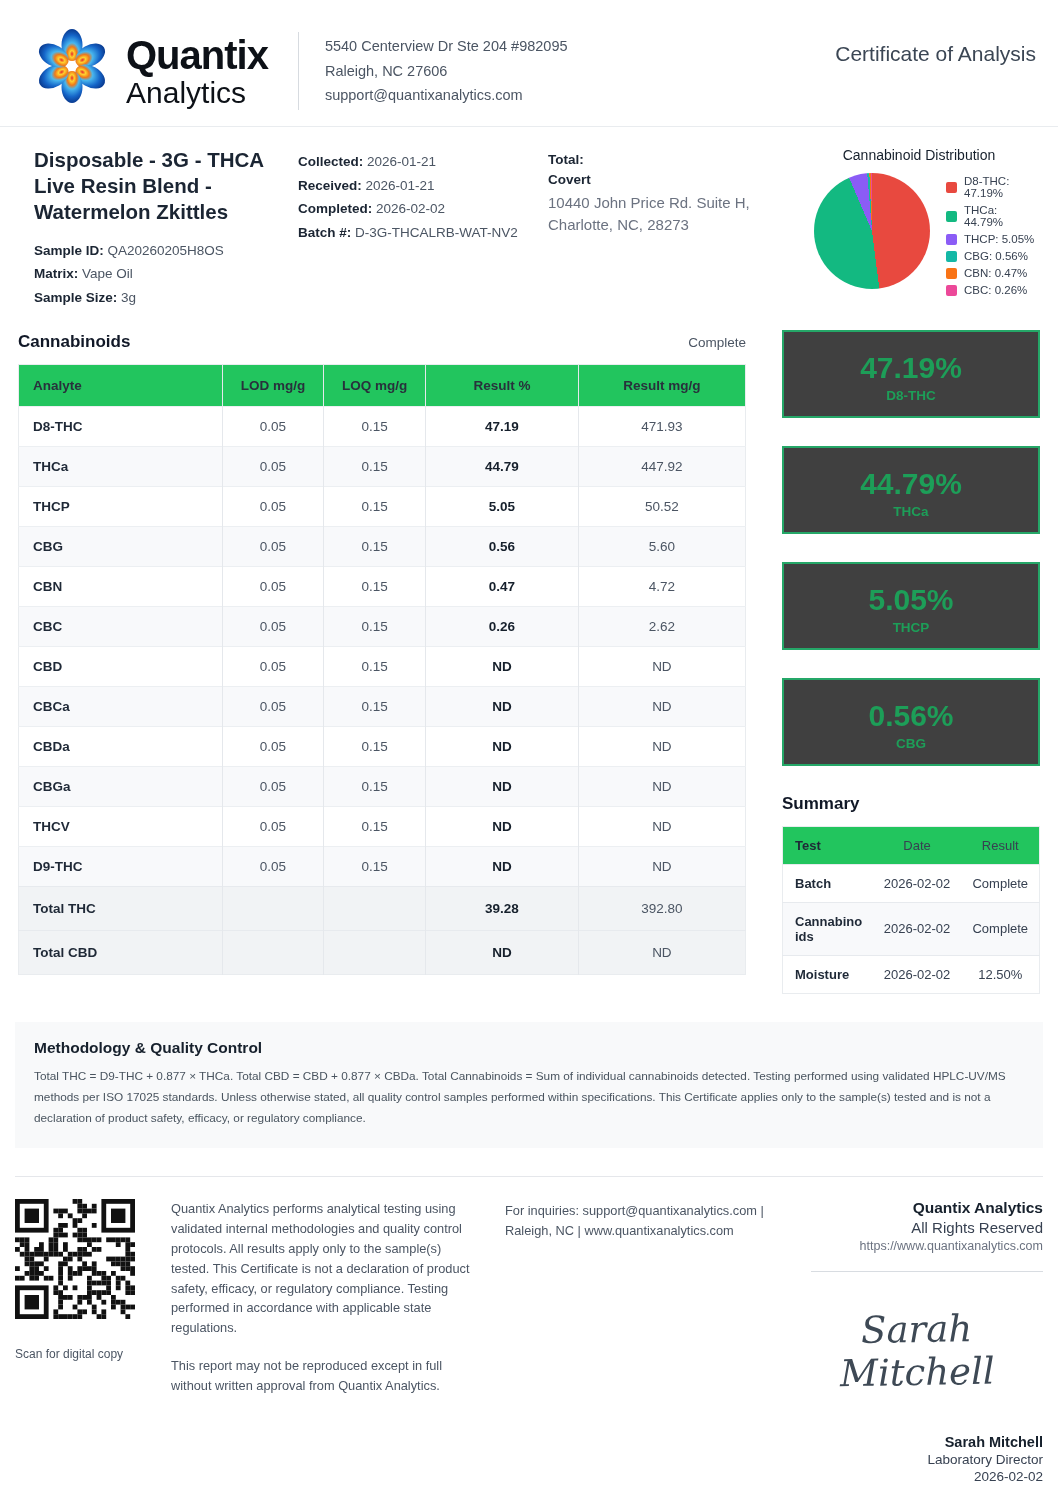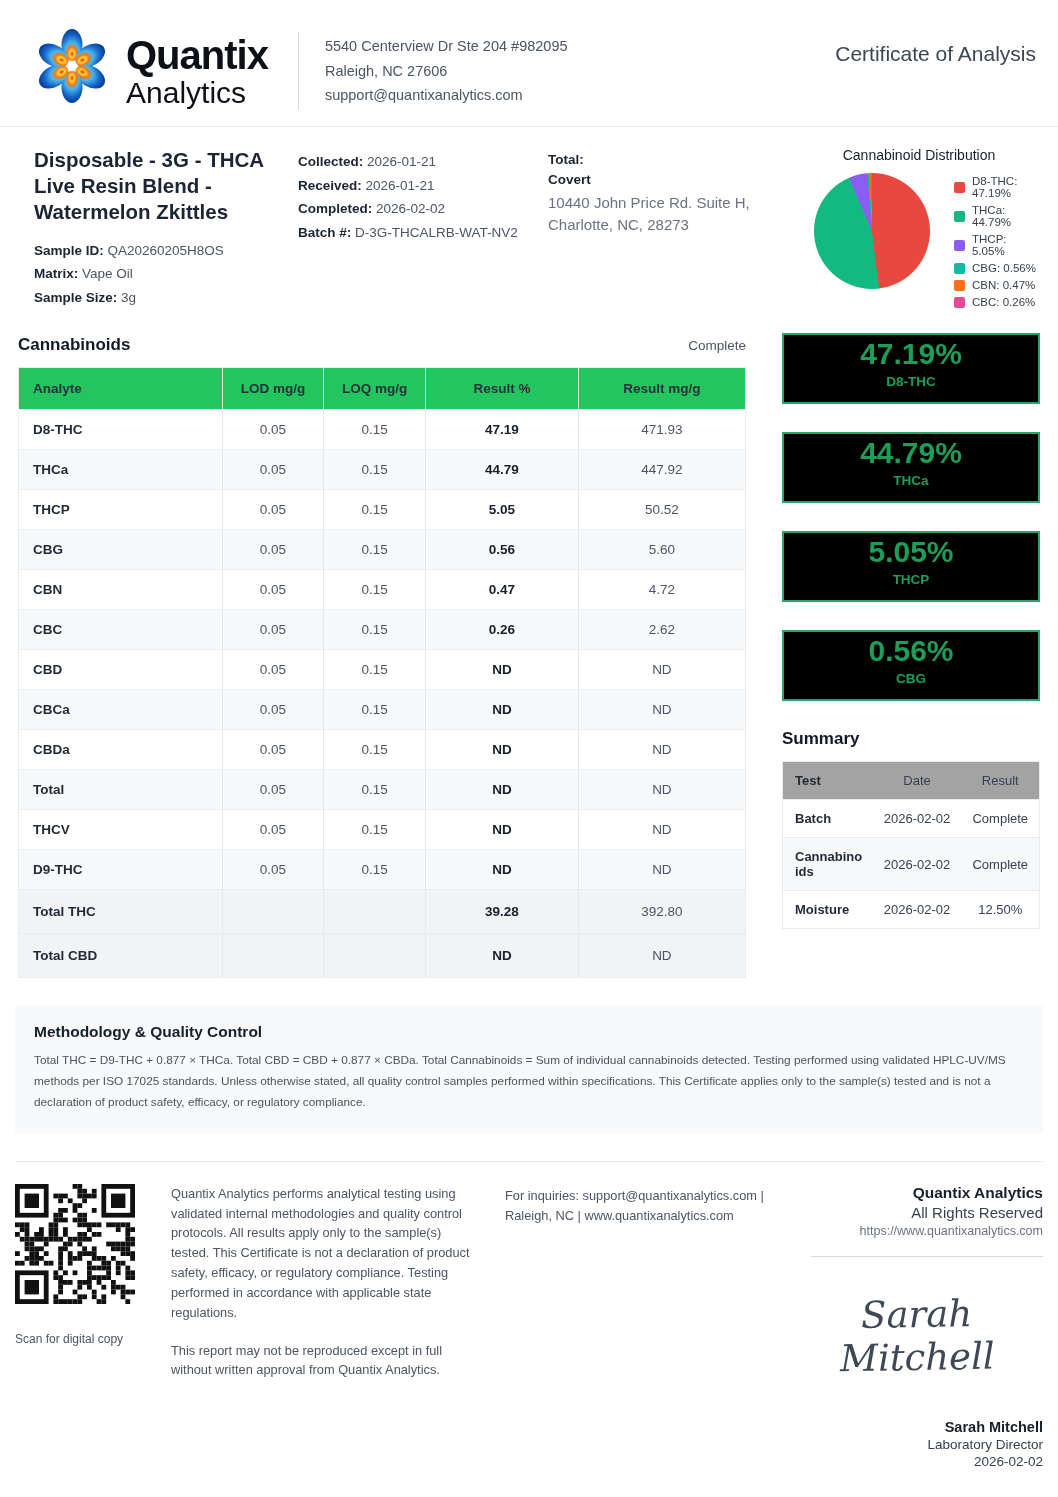--- a/index.html
+++ b/index.html
@@ -22,21 +22,21 @@
   .info-col1 { width:252px; }
   .product-title { font-size:20.5px; font-weight:bold; color:#1b2533; line-height:1.28; margin-bottom:13px; }
   .meta-line { font-size:13.5px; line-height:1.75; color:#4b5563; }
   .meta-line b { color:#1b2533; }
   .info-col2 { width:262px; padding-top:3px; padding-left:12px; }
   .info-col3 { width:252px; padding-top:3px; }
   .client-label, .client-name { font-size:13.5px; font-weight:bold; color:#1b2533; line-height:1.5; }
   .client-addr { font-size:15px; color:#6b7280; line-height:1.5; margin-top:1px; padding-right:40px; }
   .info-col4 { flex:1; }
   .chart-title { font-weight:normal; font-size:14px; color:#16202c; text-align:center; margin-bottom:10px; }
-  .chart-wrap { display:flex; align-items:flex-start; gap:24px; padding-left:14px; }
+  .chart-wrap { display:flex; align-items:flex-start; gap:16px; padding-left:14px; }
   .pie { width:116px; height:116px; border-radius:50%; flex:0 0 auto; }
   .legend { list-style:none; padding-top:2px; }
   .legend li { display:flex; align-items:center; gap:7px; font-size:11.5px; color:#374151; margin-bottom:5px; }
   .legend .sw { width:11px; height:11px; border-radius:2px; flex:0 0 auto; }
 
   
   .main { display:flex; padding:4px 18px 0 18px; gap:36px; }
   .table-area { flex:1; }
   .section-head { display:flex; justify-content:space-between; align-items:baseline; margin:8px 0 12px 0; }
   .section-head h2 { font-size:17px; color:#111827; }
@@ -48,26 +48,26 @@
   table.cann th.w-pct { width:21%; } table.cann th.w-mg { width:23%; }
   table.cann td { padding:12px 14px; border-top:1px solid #eceff2; text-align:center; }
   table.cann td+td, table.cann th+th { border-left:1px solid #e5e8ec; }
   table.cann .alt { background:#f8f9fb; }
   .c-analyte { text-align:left !important; font-weight:bold; color:#1f2937; }
   .c-num, .c-mg { color:#4b5563; }
   .c-pct { font-weight:bold; color:#16202c; }
   table.cann tr.total td { background:#f1f3f5; padding:14px; border-top:1px solid #e7eaee; }
 
   .side-panel { width:258px; padding-top:6px; }
-  .hl-box { border:2.5px solid #25a768; background:#000000; text-align:center; padding:2px 8px 13px; margin-bottom:28px; }
+  .hl-box { border:2.5px solid #25a768; background:#404040; text-align:center; padding:19px 8px 13px; margin-bottom:28px; }
   .hl-value { font-size:30px; font-weight:bold; color:#1d9e58; line-height:1.1; }
   .hl-label { font-size:13.5px; font-weight:bold; color:#1d9e58; margin-top:4px; }
   .summary-title { font-size:17px; font-weight:bold; color:#111827; margin:10px 0 12px; }
   table.sum { width:100%; border-collapse:collapse; border:1px solid #e9ecef; font-size:13px; }
-  table.sum th { background:#a3a3a3; padding:11px 8px; color:#374151; font-weight:normal; text-align:center; }
+  table.sum th { background:#22c55e; padding:11px 8px; color:#374151; font-weight:normal; text-align:center; }
   table.sum th:first-child { font-weight:bold; color:#1f2937; text-align:left; padding-left:12px; width:35%; }
   table.sum td { padding:11px 8px; border-top:1px solid #e7eaee; text-align:center; color:#374151; }
   table.sum td:first-child { font-weight:bold; color:#1f2937; text-align:left; padding-left:12px; overflow-wrap:anywhere; hyphens:auto; }
   table.sum tr.alt { background:#f8f9fb; }
 
   
   .methodology { margin:28px 15px 0; background:#f8f9fa; padding:17px 19px 19px; }
   .methodology h3 { font-size:15.5px; color:#16202c; margin-bottom:9px; }
   .methodology p { font-size:11.8px; color:#49545f; line-height:1.8; }
 
@@ -256,21 +256,21 @@
               <td class="c-mg">ND</td>
             </tr>
             <tr>
               <td class="c-analyte">CBDa</td>
               <td class="c-num">0.05</td>
               <td class="c-num">0.15</td>
               <td class="c-pct">ND</td>
               <td class="c-mg">ND</td>
             </tr>
             <tr class="alt">
-              <td class="c-analyte">Total</td>
+              <td class="c-analyte">CBGa</td>
               <td class="c-num">0.05</td>
               <td class="c-num">0.15</td>
               <td class="c-pct">ND</td>
               <td class="c-mg">ND</td>
             </tr>
             <tr>
               <td class="c-analyte">THCV</td>
               <td class="c-num">0.05</td>
               <td class="c-num">0.15</td>
               <td class="c-pct">ND</td>

